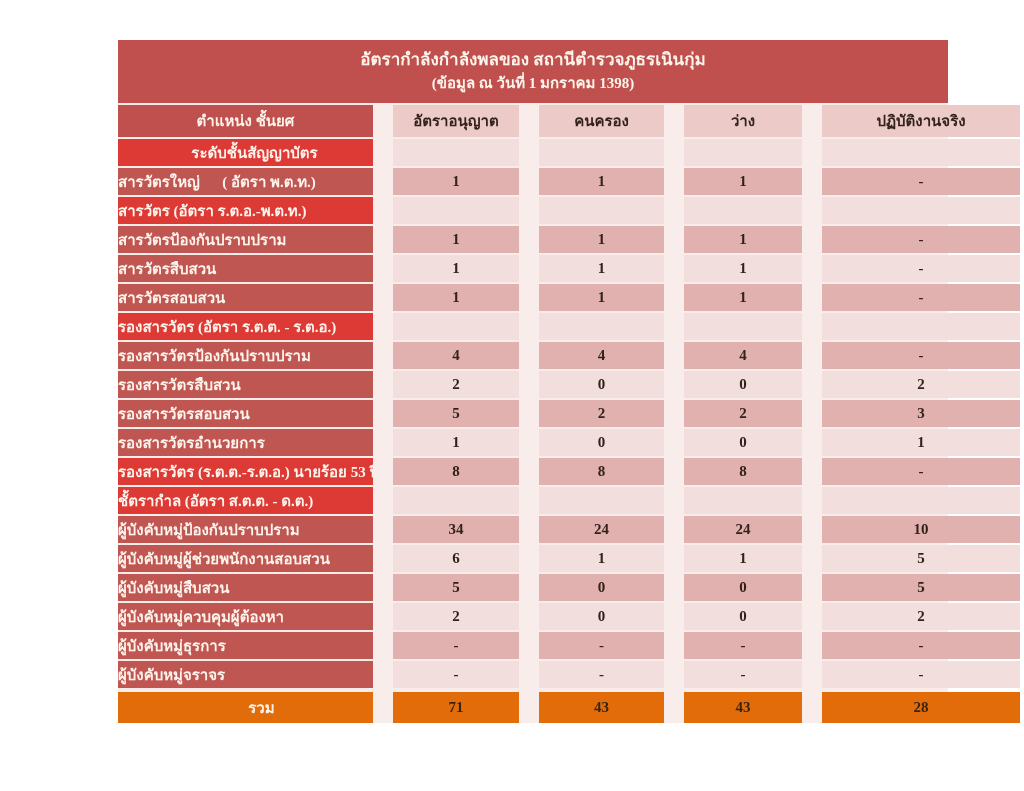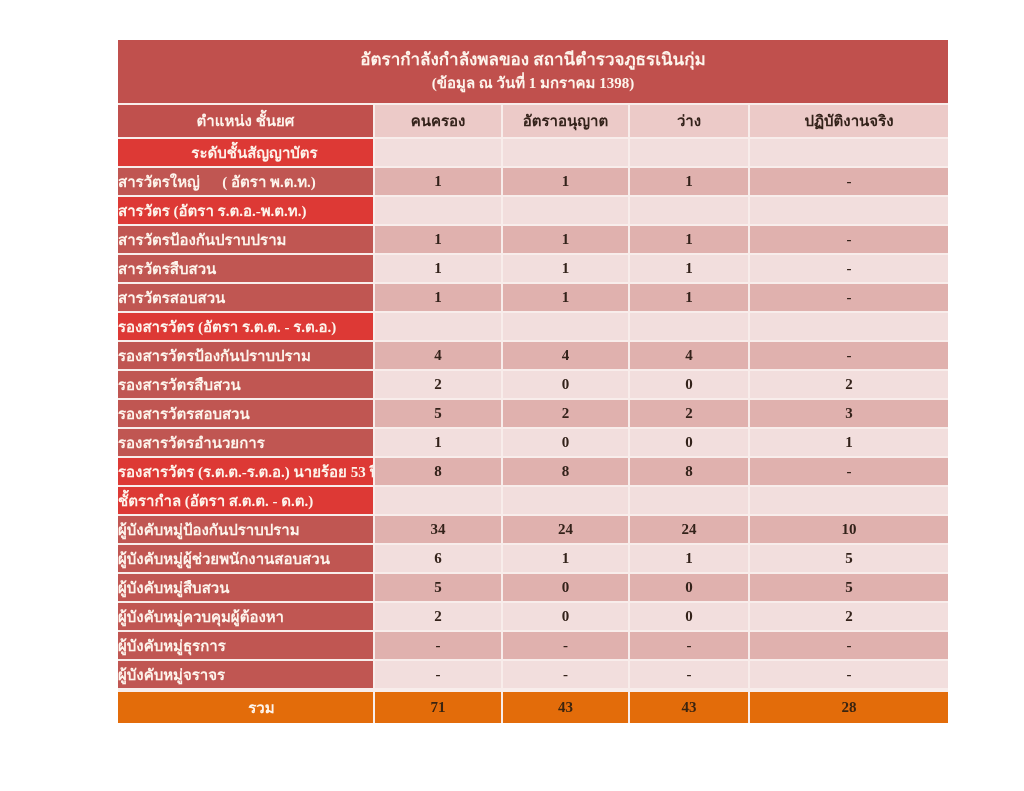--- a/index.html
+++ b/index.html
@@ -11,21 +11,21 @@
                 display:flex; flex-direction:column; row-gap:2px;
                 background:var(--border,#f8edeb); }
 
   .title-block { background:var(--title-bg,#c0504d); height:63px;
                  display:flex; flex-direction:column; align-items:center;
                  justify-content:center; gap:5px; }
   .title-line  { color:#fdf4ec; font-weight:bold; font-size:17px; line-height:1.1; }
   .subtitle-line { color:#fdf4ec; font-weight:bold; font-size:15px; line-height:1.1; }
 
   .grid-row { display:grid; grid-template-columns:255px 126px 125px 118px 198px;
-              column-gap:2px; }
+              column-gap:20px; }
   .cell { display:flex; align-items:center; }
 
   .header-row .cell { height:32px; justify-content:center; font-weight:bold;
                       font-size:15px; }
   .corner-cell { background:var(--title-bg,#c0504d); color:#fdf4ec; }
   .col-head    { background:var(--header-cell-bg,#eccac8); color:#33221a; }
 
   .row .cell { height:27px; font-size:15px; }
   .label-cell { font-weight:bold; color:#fdf4ec;
                 justify-content:flex-start; white-space:nowrap; overflow:hidden; }
@@ -48,22 +48,22 @@
 <div class="page">
   <div class="table-wrap">
 
     <div class="title-block">
       <div class="title-line">อัตรากำลังกำลังพลของ สถานีตำรวจภูธรเนินกุ่ม</div>
       <div class="subtitle-line">(ข้อมูล ณ วันที่ 1 มกราคม 1398)</div>
     </div>
 
     <div class="grid-row header-row">
       <div class="cell corner-cell">ตำแหน่ง ชั้นยศ</div>
+      <div class="cell col-head">อัตราอนุญาต</div>
       <div class="cell col-head">คนครอง</div>
-      <div class="cell col-head">อัตราอนุญาต</div>
       <div class="cell col-head">ว่าง</div>
       <div class="cell col-head">ปฏิบัติงานจริง</div>
     </div>
 
     <div style="display:flex;flex-direction:column;row-gap:2px;">
         <div class="grid-row row band-light">
           <div class="cell label-cell label-section label-center">ระดับชั้นสัญญาบัตร</div>
           <div class="cell val-cell"></div>
           <div class="cell val-cell"></div>
           <div class="cell val-cell"></div>

